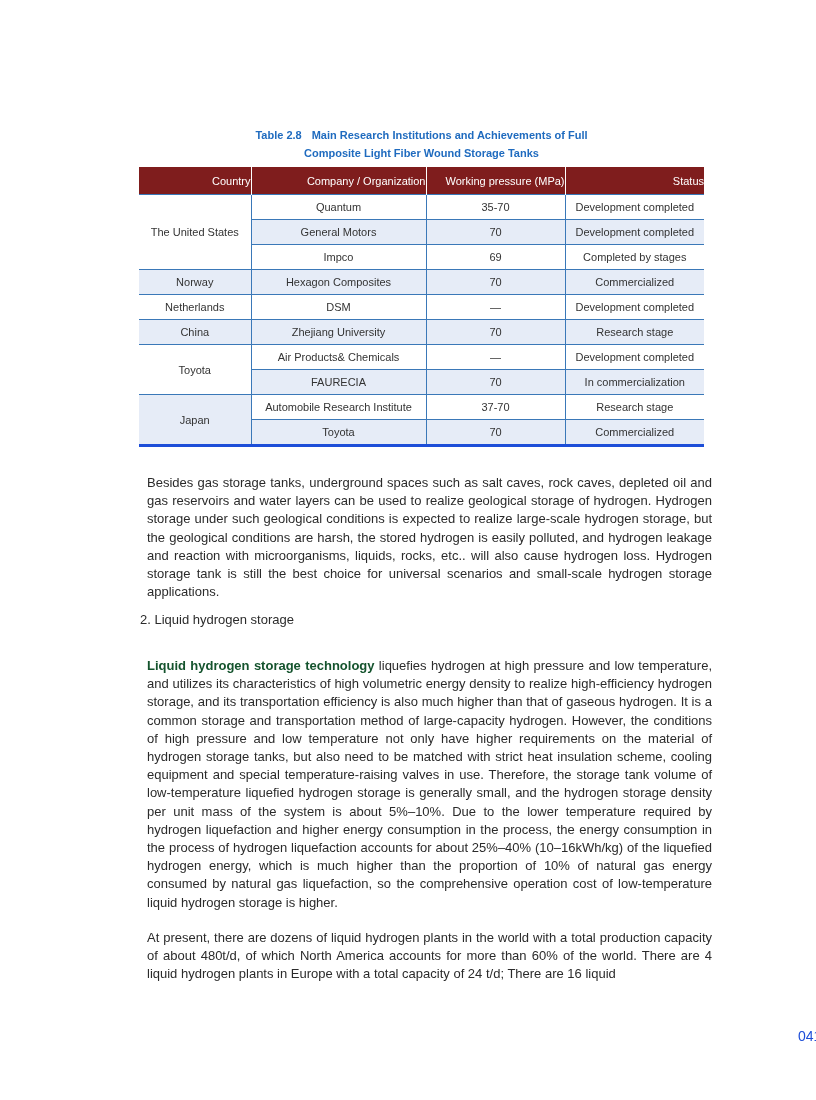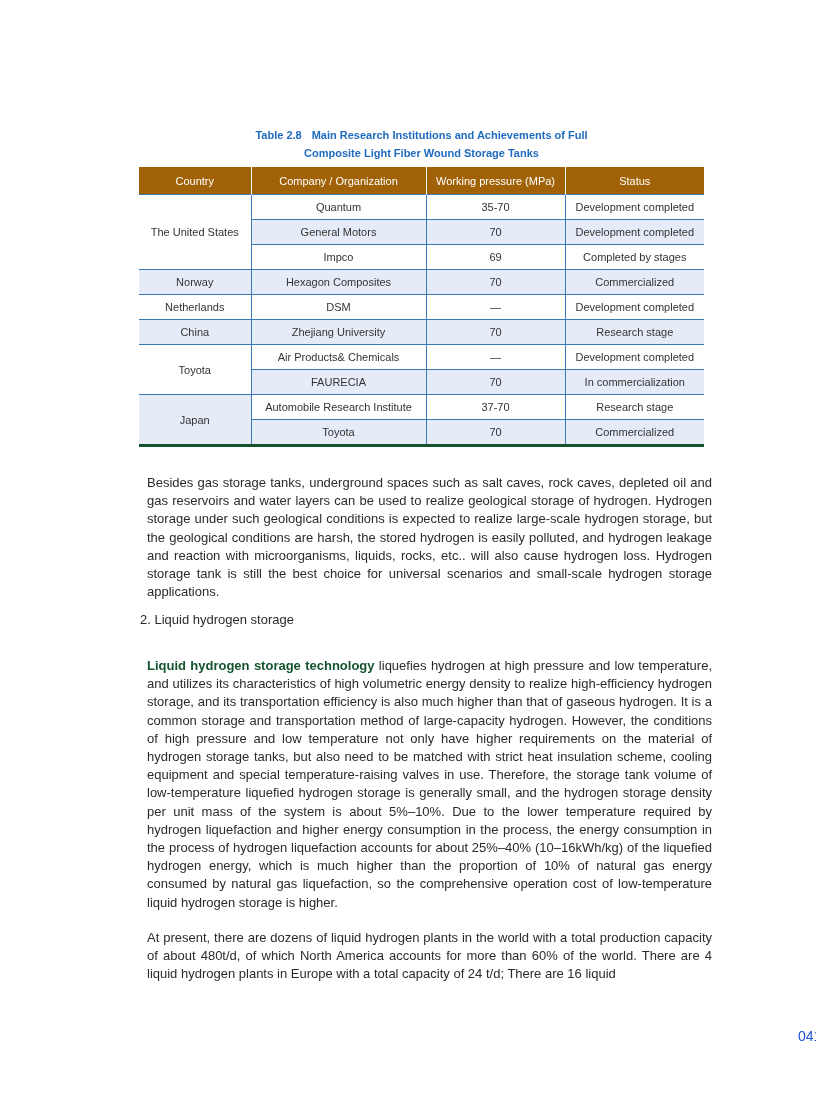--- a/index.html
+++ b/index.html
@@ -3,29 +3,29 @@
 <meta charset="utf-8">
 <style>
   html, body { margin: 0; padding: 0; background: #ffffff; }
   body { width: 816px; height: 1100px; position: relative; overflow: hidden;
          font-family: "Liberation Sans", sans-serif; color: #2a2a2a; }
   .caption { position: absolute; left: 139px; width: 565px; top: 126px;
              text-align: center; color: #1f6bbf; font-weight: bold; font-size: 11px; line-height: 18px; }
   .caption .num { margin-right: 10px; }
   table.t { position: absolute; left: 139px; top: 167px; width: 565px;
             border-collapse: collapse; font-size: 11px; color: #333; }
-  table.t th { background: #a16207; color: #ffffff; font-weight: normal; height: 27px;
-               border-left: 1px solid #ffffff; border-right: 1px solid #ffffff; padding: 0; }
+  table.t th { background: #7f1d1d; color: #ffffff; font-weight: normal; height: 27px;
+               border-left: 1px solid #ffffff; border-right: 1px solid #ffffff; padding: 0; text-align: right; }
   table.t th:first-child { border-left: none; }
   table.t th:last-child { border-right: none; }
   table.t td { height: 24px; text-align: center; padding: 0;
                border: 1px solid #3a78b8; border-top: 1px solid #3a78b8; }
   table.t td:first-child { border-left: none; }
   table.t td:last-child { border-right: none; }
-  table.t tr:last-child td, table.t td.lastc { border-bottom: 3px solid #14532d; }
+  table.t tr:last-child td, table.t td.lastc { border-bottom: 3px solid #1d4ed8; }
   table.t td.shade { background: #e6ecf7; }
   col.c1 { width: 112px; } col.c2 { width: 175px; } col.c3 { width: 139px; } col.c4 { width: 139px; }
   .para { position: absolute; left: 139px; width: 565px; font-size: 13px; line-height: 18.2px;
           text-align: justify; color: #2b2b2b; margin: 8px; }
   .heading2 { position: absolute; left: 140px; top: 612px; font-size: 13px; color: #2b2b2b; }
   .pageno { position: absolute; left: 798px; top: 1028px; font-size: 14px; color: #1d4ed8; }
   b.lead { font-weight: bold; color: #14532d; }
 </style>
 </head>
 <body>

